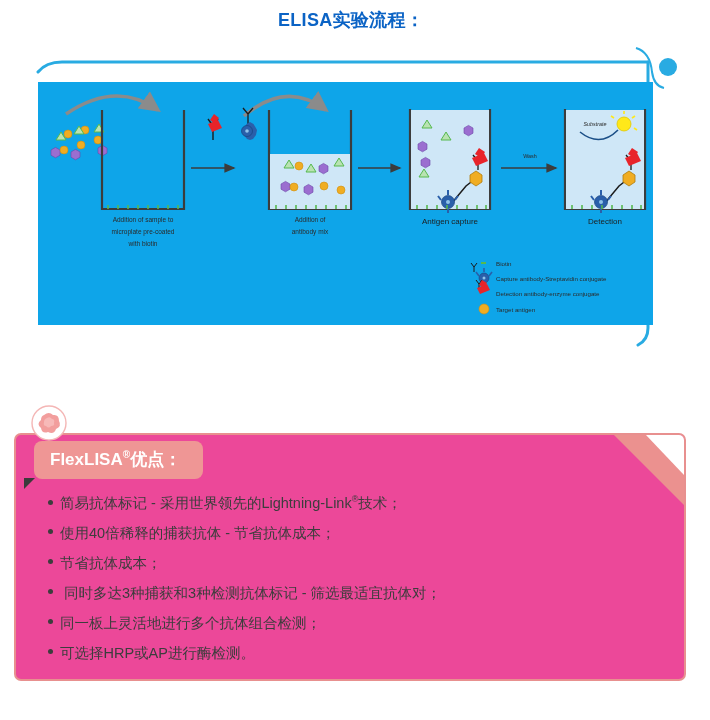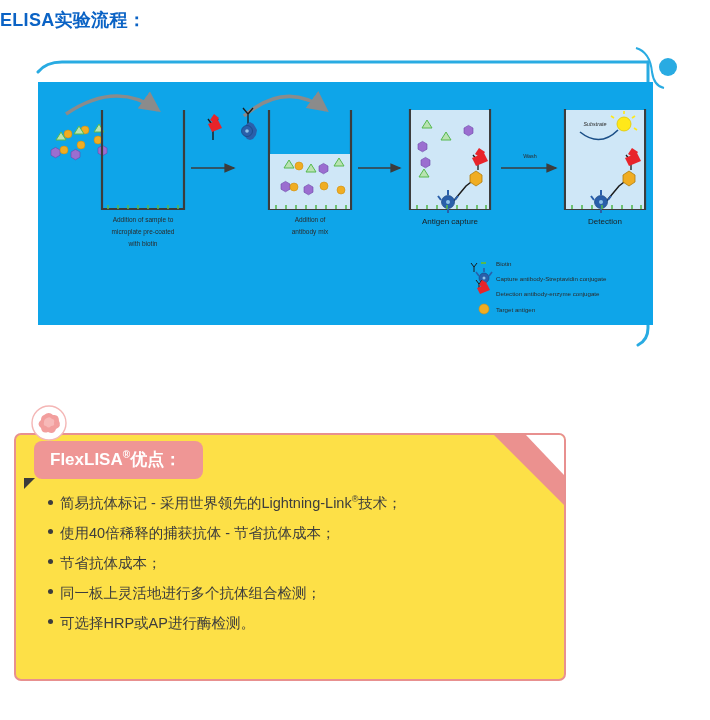--- a/index.html
+++ b/index.html
@@ -5,36 +5,37 @@
   html,body{margin:0;padding:0;}
   body{
     width:710px;height:720px;
     background:#ffffff;
     font-family:"Liberation Sans","DejaVu Sans",sans-serif;
     position:relative;overflow:hidden;
   }
   
   .page-title{
     position:absolute;left:0;top:8px;width:702px;
+    text-align:center;
     font-size:18px;font-weight:bold;color:#0b63c5;
     letter-spacing:.3px;
   }
   
   .blue-frame{position:absolute;left:0;top:40px;width:710px;height:320px;pointer-events:none;}
   
   .diagram-panel{
     position:absolute;left:38px;top:82px;width:615px;height:243px;
     background:#0ea5e9;
   }
   .diag-svg{display:block;}
   
   .adv-card{
-    position:absolute;left:14px;top:433px;width:552px;height:248px;
+    position:absolute;left:14px;top:433px;width:672px;height:248px;
     border:2px solid #e8908f;border-radius:7px;
-    background:#fde047;box-sizing:border-box;overflow:hidden;
+    background:#ec4899;box-sizing:border-box;overflow:hidden;
   }
   .corner-fold{position:absolute;right:0;top:0;width:130px;height:130px;}
   .adv-tag{
     position:absolute;left:34px;top:441px;
     background:#ef9695;color:#ffffff;
     font-size:17px;font-weight:bold;
     padding:7px 22px 8px 16px;
     border-radius:8px;
     z-index:4;white-space:nowrap;
   }
@@ -277,20 +278,23 @@
     <li>
       <span class="dot"></span><span>简易抗体标记 - 采用世界领先的Lightning-Link</span><sup>®</sup><span>技术；</span>
     </li>
     <li>
       <span class="dot"></span><span>使用40倍稀释的捕获抗体 - 节省抗体成本；</span>
     </li>
     <li>
       <span class="dot"></span><span>节省抗体成本；</span>
     </li>
     <li>
+      <span class="dot"></span><span> 同时多达3种捕获和3种检测抗体标记 - 筛选最适宜抗体对；</span>
+    </li>
+    <li>
       <span class="dot"></span><span>同一板上灵活地进行多个抗体组合检测；</span>
     </li>
     <li>
       <span class="dot"></span><span>可选择HRP或AP进行酶检测。</span>
     </li>
   </ul>
 </div>
 
 <div class="tag-tail"></div>
 <div class="adv-tag"><span>FlexLISA</span><sup>®</sup><span>优点：</span></div>

